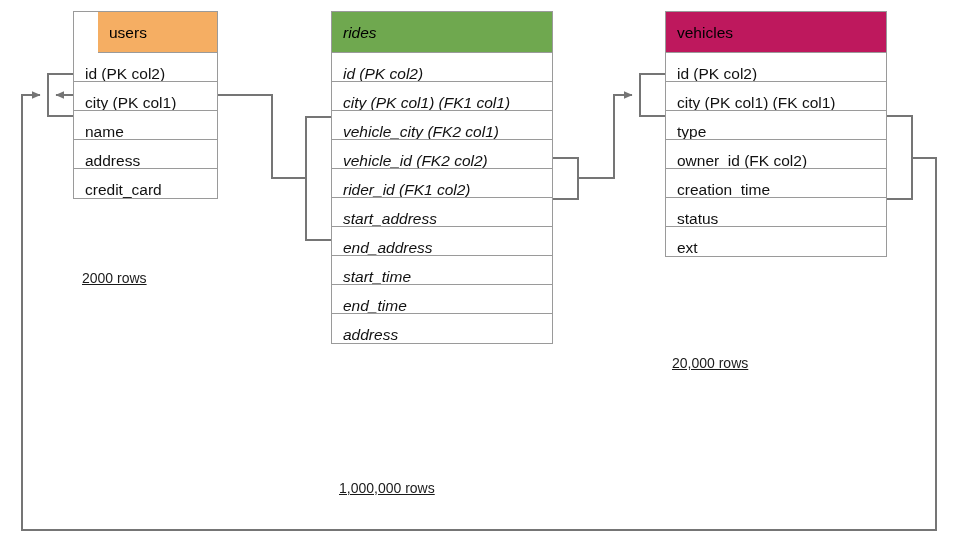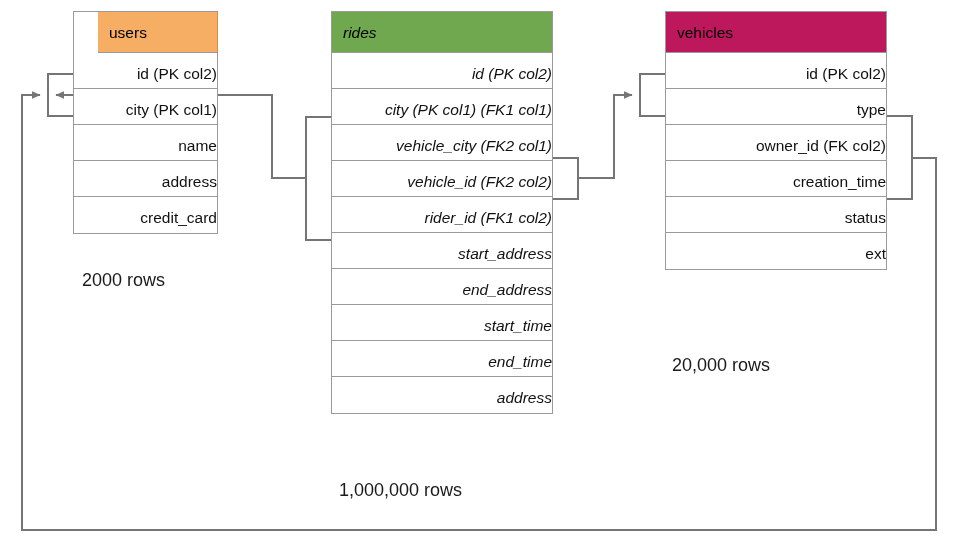--- a/index.html
+++ b/index.html
@@ -43,39 +43,39 @@
     line-height: 41px;
     padding: 0 0 0 11px;
     font-size: 15.5px;
     color: #000000;
     border-bottom: 1px solid #9a9a9a;
     white-space: nowrap;
     overflow: hidden;
   }
   .entity-field {
     box-sizing: border-box;
-    height: 36px;
+    height: 29px;
     line-height: 41px;
     padding: 0 0 0 11px;
     font-size: 15.5px;
     color: #111111;
     border-bottom: 1px solid #9a9a9a;
     white-space: nowrap;
     overflow: hidden;
     background: #ffffff;
-    text-align: right;
   }
   .entity-field:last-child {
     border-bottom: none;
   }
   .row-count {
     position: absolute;
-    font-size: 18px;
+    font-size: 14px;
     color: #1a1a1a;
     white-space: nowrap;
+    text-decoration: underline;
   }
 </style>
 </head>
 <body>
 
 <div id="diagram-canvas">
 
   <svg id="connector-layer" viewBox="0 0 960 540" width="960" height="540" xmlns="http://www.w3.org/2000/svg">
     <defs>
       <marker id="arrow-right" markerWidth="9" markerHeight="9" refX="8" refY="4.5" orient="auto" markerUnits="userSpaceOnUse">
@@ -127,20 +127,21 @@
     <div class="entity-field">end_address</div>
     <div class="entity-field">start_time</div>
     <div class="entity-field">end_time</div>
     <div class="entity-field">address</div>
   </div>
   <div class="row-count" style="left:339px; top:480px;">1,000,000 rows</div>
 
   <div class="entity-table" style="left:665px; top:11px; width:222px;">
     <div class="entity-header" style="background:#be185d;">vehicles</div>
     <div class="entity-field">id (PK col2)</div>
+    <div class="entity-field">city (PK col1) (FK col1)</div>
     <div class="entity-field">type</div>
     <div class="entity-field">owner_id (FK col2)</div>
     <div class="entity-field">creation_time</div>
     <div class="entity-field">status</div>
     <div class="entity-field">ext</div>
   </div>
   <div class="row-count" style="left:672px; top:355px;">20,000 rows</div>
 
 </div>
 

